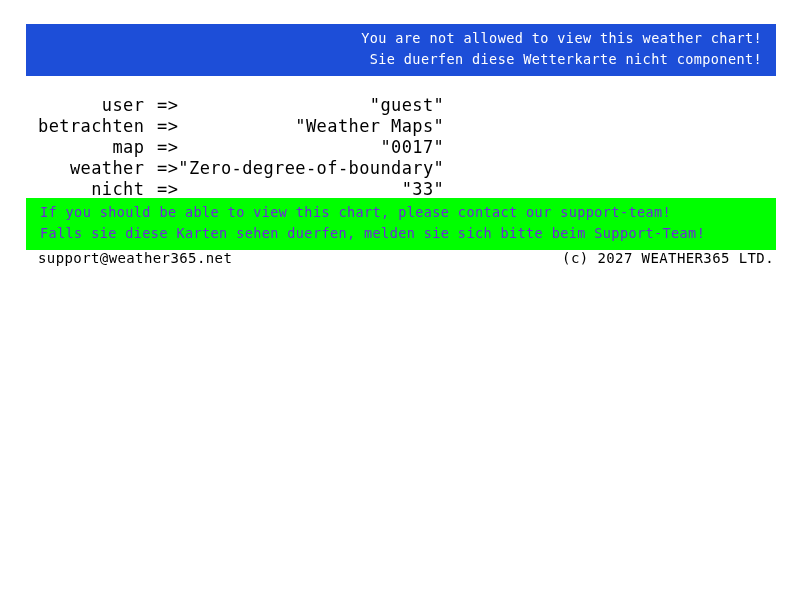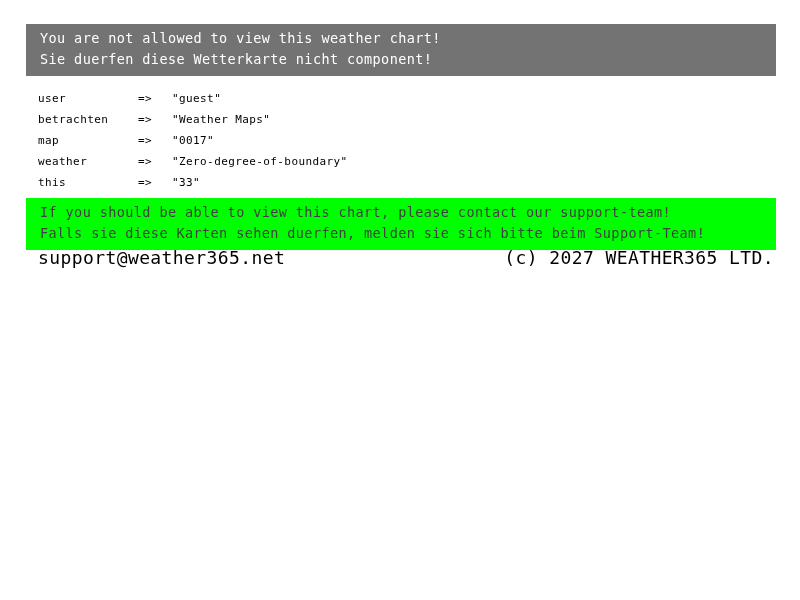--- a/index.html
+++ b/index.html
@@ -30,39 +30,41 @@
     width: 750px;
     box-sizing: border-box;
     padding: 4px 14px 6px 14px;
     font-size: 13.5px;
     line-height: 21px;
     letter-spacing: 0.4px;
     white-space: nowrap;
   }
   .banner-deny {
     top: 24px;
-    background: #737373;
+    background: #1d4ed8;
     color: #ffffff;
+    text-align: right;
   }
   .banner-info {
     top: 198px;
     background: #00ff00;
-    color: #404040;
+    color: #6d28d9;
   }
   .banner-line {
     display: block;
   }
 
   .params {
     position: absolute;
     left: 38px;
-    top: 92px;
+    top: 98px;
     border-collapse: collapse;
-    font-size: 11px;
+    font-size: 17px;
     letter-spacing: 0.4px;
+    text-align: right;
   }
   .params td {
     padding: 0 0 7px 0;
     line-height: 14px;
     white-space: pre;
     vertical-align: top;
   }
   .params td.key {
     width: 100px;
   }
@@ -71,21 +73,21 @@
   }
   .params td.val {
     white-space: pre;
   }
 
   .footer {
     position: absolute;
     left: 38px;
     top: 250px;
     width: 736px;
-    font-size: 18px;
+    font-size: 14px;
     letter-spacing: 0.4px;
     line-height: 16px;
   }
   .footer-inner {
     display: flex;
     justify-content: space-between;
     align-items: baseline;
   }
   .footer-contact { white-space: nowrap; }
   .footer-copy { white-space: nowrap; }
@@ -116,21 +118,21 @@
         <td class="key">map</td>
         <td class="arrow">=&gt;</td>
         <td class="val">"0017"</td>
       </tr>
       <tr>
         <td class="key">weather</td>
         <td class="arrow">=&gt;</td>
         <td class="val">"Zero-degree-of-boundary"</td>
       </tr>
       <tr>
-        <td class="key">this</td>
+        <td class="key">nicht</td>
         <td class="arrow">=&gt;</td>
         <td class="val">"33"</td>
       </tr>
     </tbody>
   </table>
 
   <div class="banner banner-info">
     <span class="banner-line">If you should be able to view this chart, please contact our support-team!</span>
     <span class="banner-line">Falls sie diese Karten sehen duerfen, melden sie sich bitte beim Support-Team!</span>
   </div>

